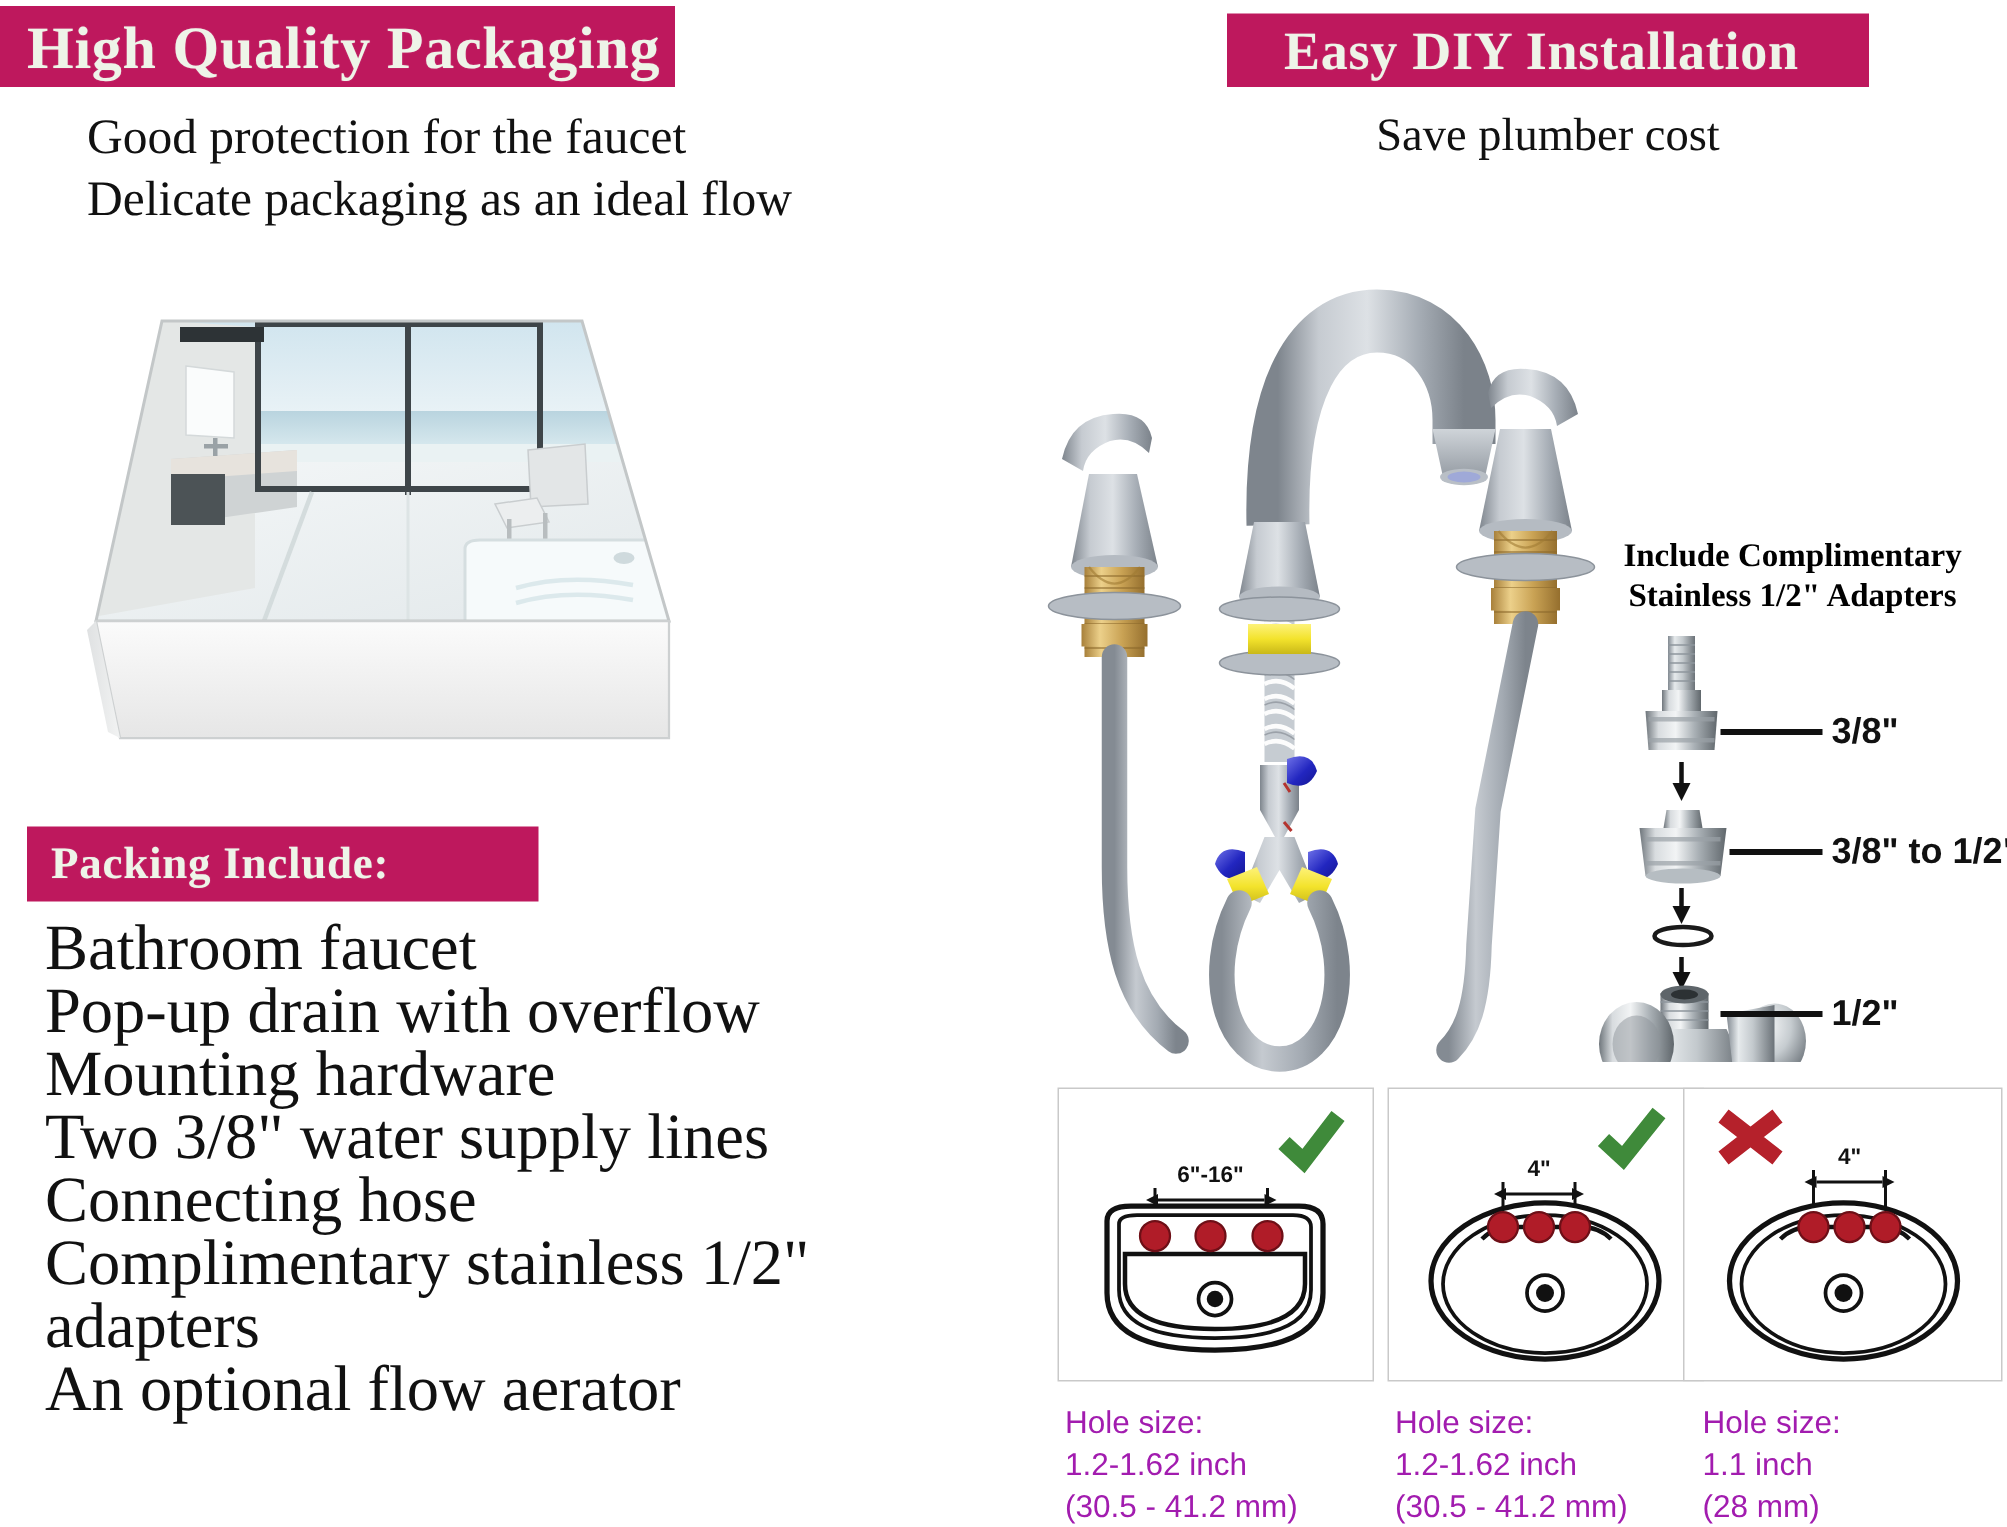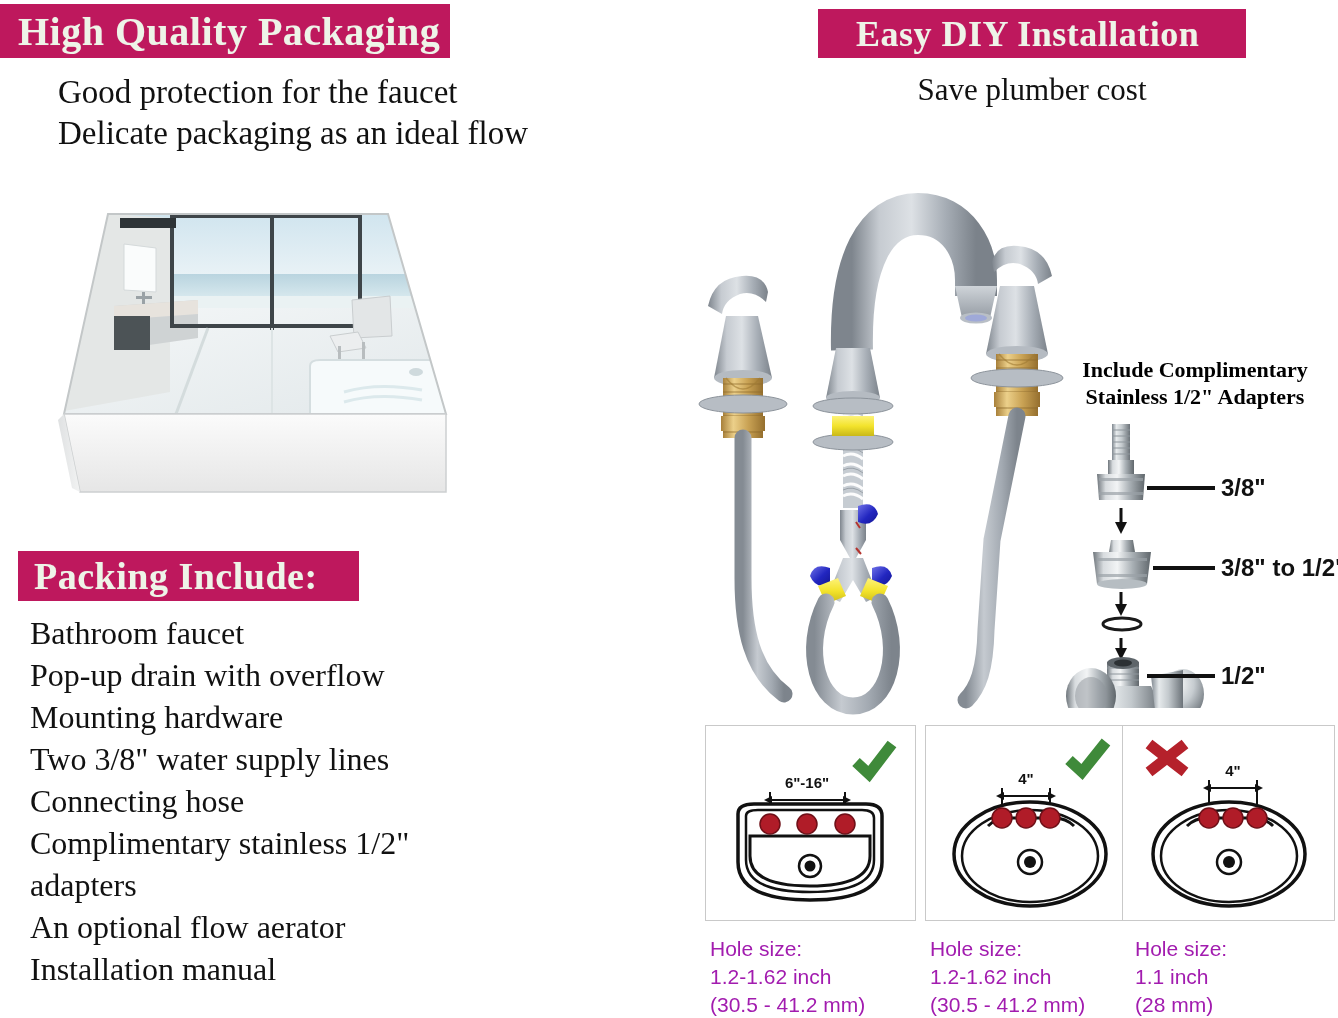--- a/index.html
+++ b/index.html
@@ -7,26 +7,26 @@
        font-family:"Liberation Serif",serif;color:#000;}
   .abs{position:absolute;}
 
   
   .banner{background:#be185d;color:#eef4e8;font-family:"Liberation Serif",serif;
           font-weight:bold;display:flex;align-items:center;box-sizing:border-box;
           letter-spacing:.5px;text-shadow:0 0 1px rgba(255,255,255,.25);}
 
   #banner-packaging{left:0;top:4px;width:450px;height:54px;font-size:40px;padding-left:18px;}
   #banner-diy{left:818px;top:9px;width:428px;height:49px;font-size:36px;padding-left:38px;}
-  #banner-packing{left:18px;top:551px;width:341px;height:50px;font-size:38px;padding-left:16px;}
+  #banner-packing{left:18px;top:551px;width:341px;height:50px;font-size:30px;padding-left:16px;}
 
   
   .serif-line{font-family:"Liberation Serif",serif;color:#111;white-space:nowrap;}
   #pack-sub{left:22px;top:72px;font-size:33px;line-height:41px;margin-left:36px;}
-  #packing-list{left:30px;top:612px;font-size:32px;line-height:42px;}
+  #packing-list{left:30px;top:612px;font-size:43px;line-height:42px;}
 
   
   #save-cost{left:818px;top:72px;width:428px;text-align:center;font-size:31px;}
 
   
   #adapter-heading{left:1050px;top:356px;width:290px;text-align:center;
                    font-size:22px;line-height:27px;font-weight:bold;
                    font-family:"Liberation Serif",serif;}
 
   
@@ -148,21 +148,20 @@
 
 <div class="abs serif-line" id="packing-list">
   <div>Bathroom faucet</div>
   <div>Pop-up drain with overflow</div>
   <div>Mounting hardware</div>
   <div>Two 3/8" water supply lines</div>
   <div>Connecting hose</div>
   <div>Complimentary stainless 1/2"</div>
   <div>adapters</div>
   <div>An optional flow aerator</div>
-  <div>Installation manual</div>
 </div>
 
 <div class="banner abs" id="banner-diy">Easy DIY Installation</div>
 
 <div class="abs serif-line" id="save-cost">Save plumber cost</div>
 
 <div class="abs" id="faucet-art">
   <svg viewBox="0 0 400 610" width="400" height="610">
     <defs>
       <linearGradient id="metG" x1="0" y1="0" x2="1" y2="0">

